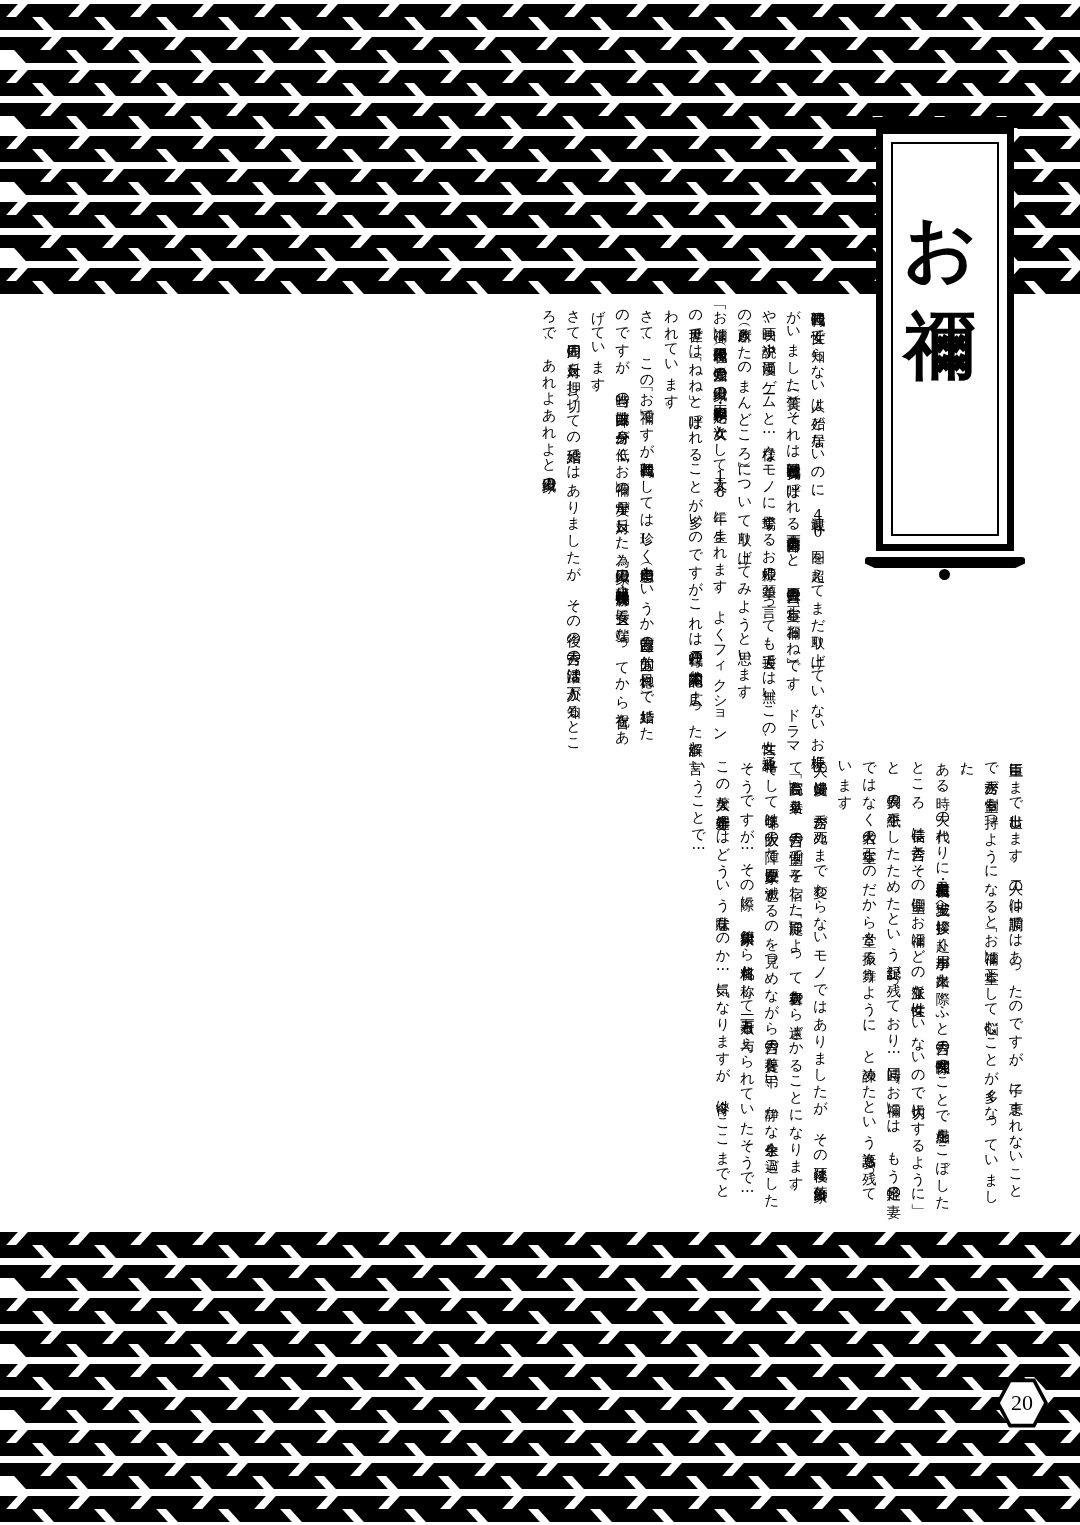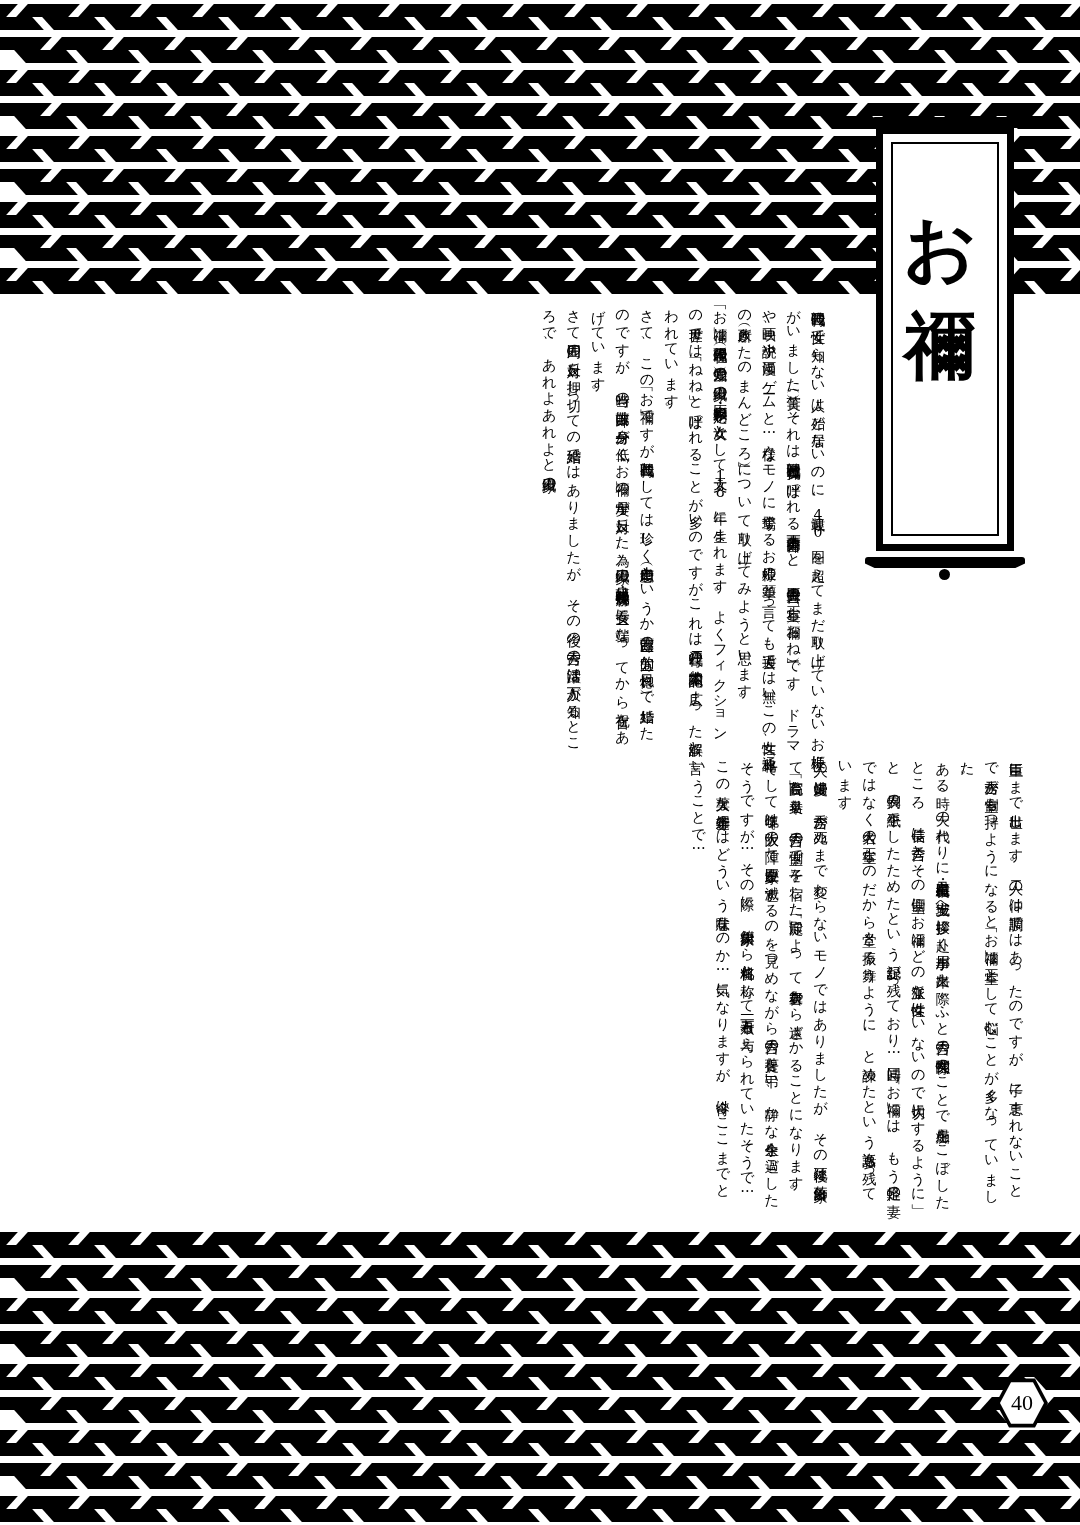--- a/index.html
+++ b/index.html
@@ -903,14 +903,14 @@
 さて、この「お禰」ですが戦国時代としては珍しく自由恋愛（というか藤吉郎の一方的な一目惚れ）で結婚したのですが、当時の藤吉郎は身分が低く「お禰」の実母が反対した為、織田家の足軽組頭・浅野長勝の養女に一端なってから祝言をあげています。
 さて周囲の反対を押し切っての結婚ではありましたが、その後の秀吉の活躍は万人が知るところで、あれよあれよと織田家の</div>
 
 <div class="vblock" id="col-b">重臣にまで出世します。二人の仲は順調ではあったのですが、子に恵まれないことで秀吉が側室も持つようになると「お禰」は正室として悩むことが多くなっていました。
 ある時、夫の代わりに主君・織田信長に安土城へ挨拶に赴く用事が出来た際、ふと秀吉の女性関係のことで愚痴をこぼしたところ、信長は秀吉とその側室に「お禰ほどの立派な女性はいないので大切にするように」と、異例の手紙をしたためたという記録が残っており…同時に「お禰」には、もう足軽の妻ではなく大名の正室なのだから堂々と振る舞うように、と諫めたという逸話も残っています。
 二人の夫婦愛は、秀吉が死ぬまで変わらないモノではありましたが、その死後は落飾出家して「高台院」と名乗り、秀吉の側室で子を宿した「淀殿」によって表舞台から遠ざかることになります。そして晩年は『大阪の陣』で豊臣家が滅亡するのを見つめながら秀吉の菩提を弔い、静かな余生を過ごしたそうですが…その際に、徳川家康から化粧料と称して一万六千石も与えられていたそうで…この莫大な寡婦年金？はどういう意味なのか…気になりますが、今宵はここまでということで…</div>
 
 <div class="pagenum">
   <div class="hex"></div>
   <div class="hex-in"></div>
-  <span>40</span>
+  <span>20</span>
 </div>
 
 </body></html>

